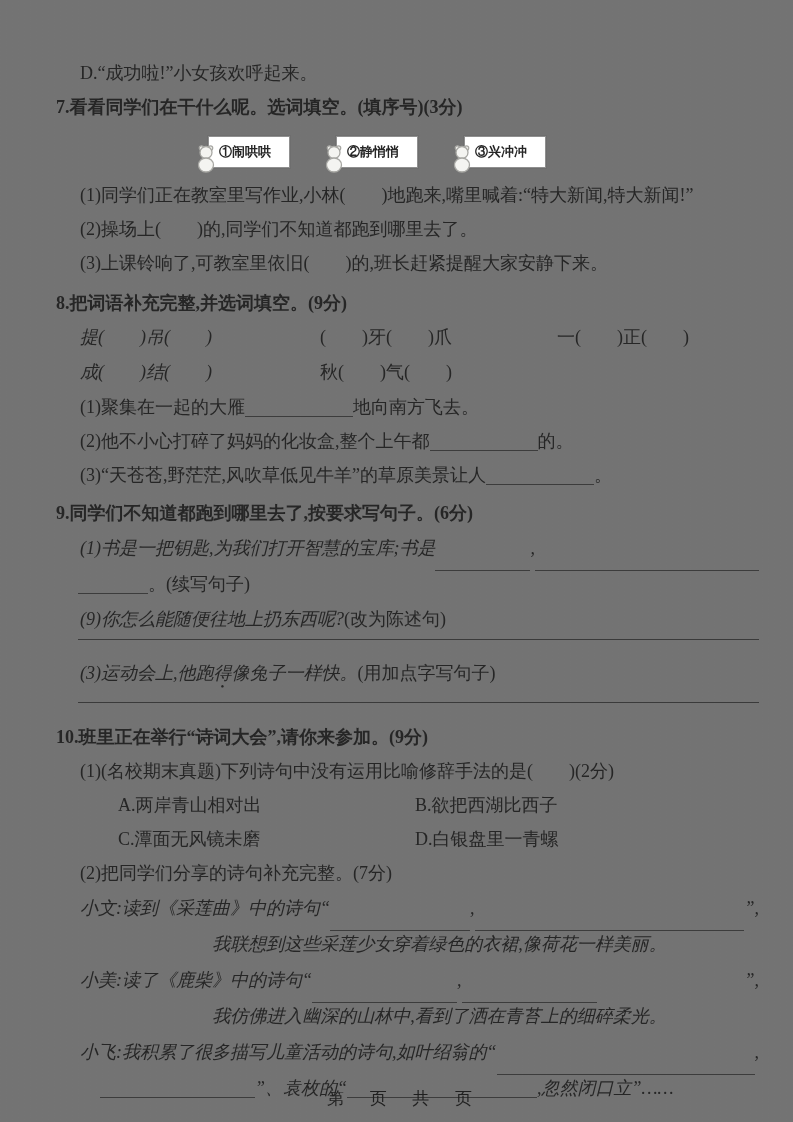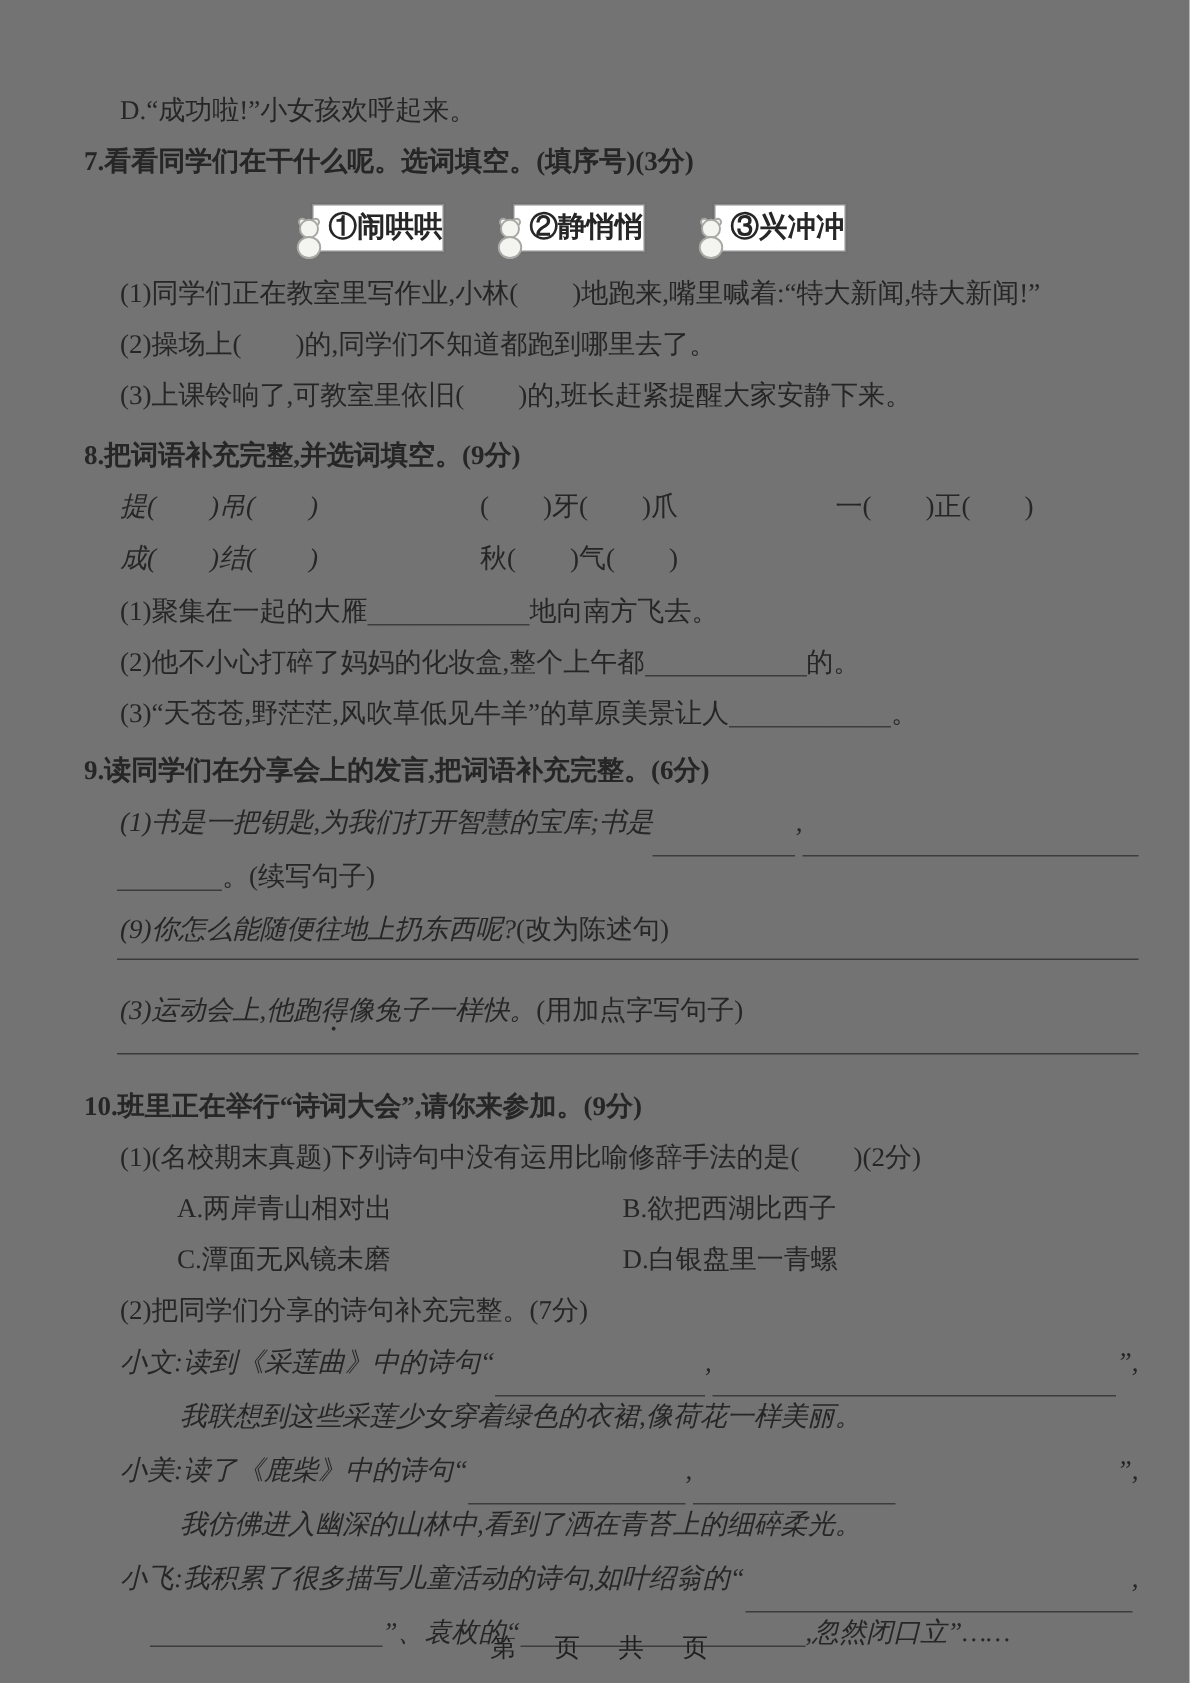--- a/index.html
+++ b/index.html
@@ -25,21 +25,21 @@
   .qtitle{font-weight:bold;}
   .qnum{font-weight:bold;}
   .mt6{margin-top:6px;}
   .mt4{margin-top:4px;}
   .kai{font-style:italic;}
   
   .wordbank{display:flex;gap:46px;margin:6px 0 4px 152px;height:44px;align-items:center;}
   .word-box{
     position:relative;display:inline-flex;align-items:center;
     border:1.5px solid #8f8f8f;background:#fff;
-    padding:2px 0 2px 10px;font-weight:bold;font-size:19px;line-height:26px;
+    padding:2px 18px 2px 10px;font-weight:bold;font-size:13px;line-height:26px;
     box-shadow:0 0 0 1px rgba(0,0,0,0.04);
   }
   .mascot{position:absolute;left:-15px;bottom:-6px;}
   
   .wrow{display:flex;padding-left:24px;line-height:35px;}
   .wcol1{width:240px;font-style:italic;}
   .wcol2{width:237px;}
   .wcol3{flex:1;}
   
   .iblank{display:inline-block;height:5px;border-bottom:1.6px solid #3c3c3c;margin-bottom:-4px;}
@@ -47,21 +47,21 @@
   .w95{width:95px;}
   .w108{width:108px;}
   .w155{width:155px;}
   .w190{width:190px;}
   
   .flexline{display:flex;align-items:flex-end;}
   .fblank{height:0;border-bottom:1.6px solid #3c3c3c;margin-bottom:-5px;}
   .grow{flex:1;}
   .spacer{flex:1;}
   .poem{line-height:36px;min-height:36px;}
-  .ind60{padding-left:64px;}
+  .ind60{padding-left:64px;text-align:center;}
   .ind44{padding-left:44px;}
   
   .answer-line{margin-left:22px;border-bottom:1.8px solid #3a3a3a;height:3px;margin-bottom:15px;}
   .answer-line.tall{height:11px;margin-bottom:17px;}
   
   .dotchar{position:relative;display:inline-block;}
   .dotchar::after{
     content:"•";position:absolute;left:50%;bottom:-13px;transform:translateX(-50%);
     font-size:11px;font-style:normal;color:#262626;
   }
@@ -145,21 +145,21 @@
       <span>(1)聚集在一起的大雁</span><span class="iblank w108"></span><span>地向南方飞去。</span>
     </div>
     <div class="line sub">
       <span>(2)他不小心打碎了妈妈的化妆盒,整个上午都</span><span class="iblank w108"></span><span>的。</span>
     </div>
     <div class="line sub">
       <span>(3)“天苍苍,野茫茫,风吹草低见牛羊”的草原美景让人</span><span class="iblank w108"></span><span>。</span>
     </div>
 
     <div class="line qtitle mt4">
-      <span class="qnum">9.</span><span>读同学们在分享会上的发言,把词语补充完整。(6分)</span>
+      <span class="qnum">9.</span><span>同学们不知道都跑到哪里去了,按要求写句子。(6分)</span>
     </div>
 
     <div class="line sub flexline poem">
       <span class="kai">(1)书是一把钥匙,为我们打开智慧的宝库;书是</span>
       <span class="fblank w95" style="width:95px"></span>
       <span class="kai">,</span>
       <span class="fblank grow"></span>
     </div>
     <div class="line poem" style="padding-left:22px">
       <span class="iblank w70"></span><span>。(续写句子)</span>

